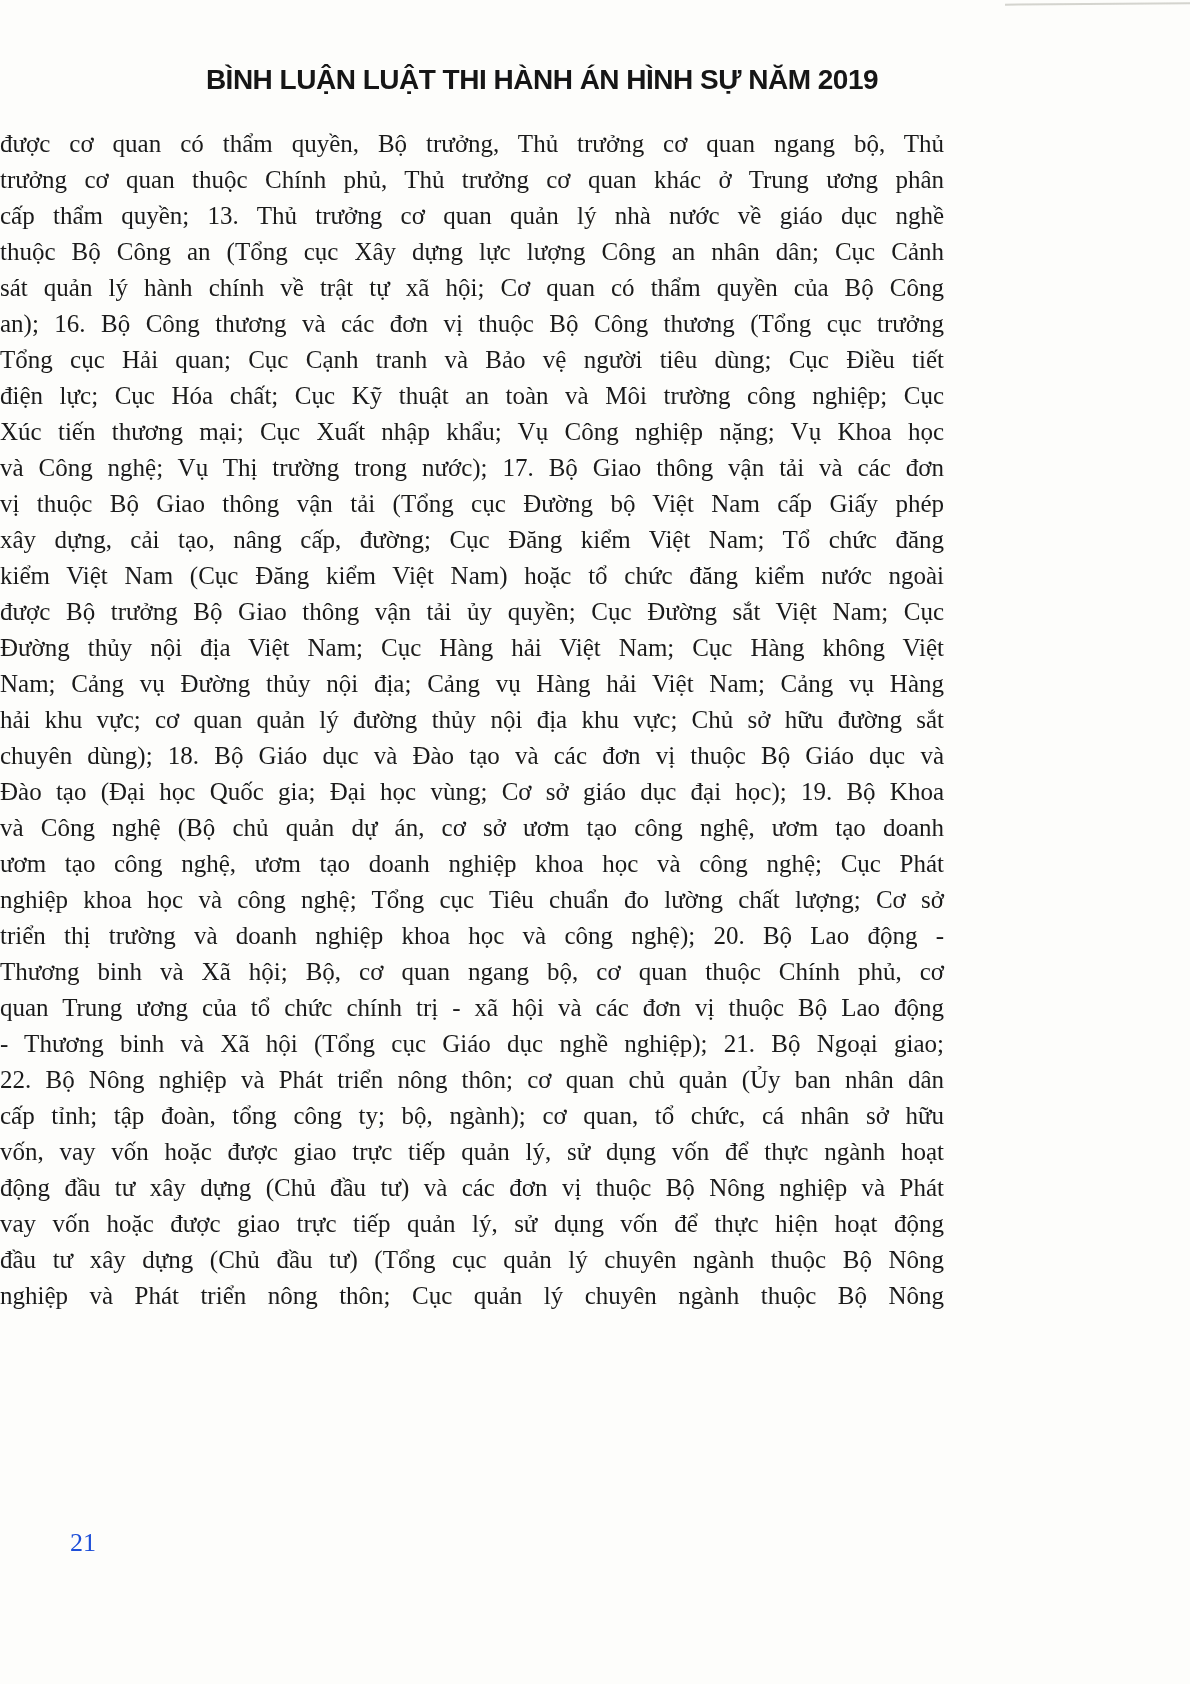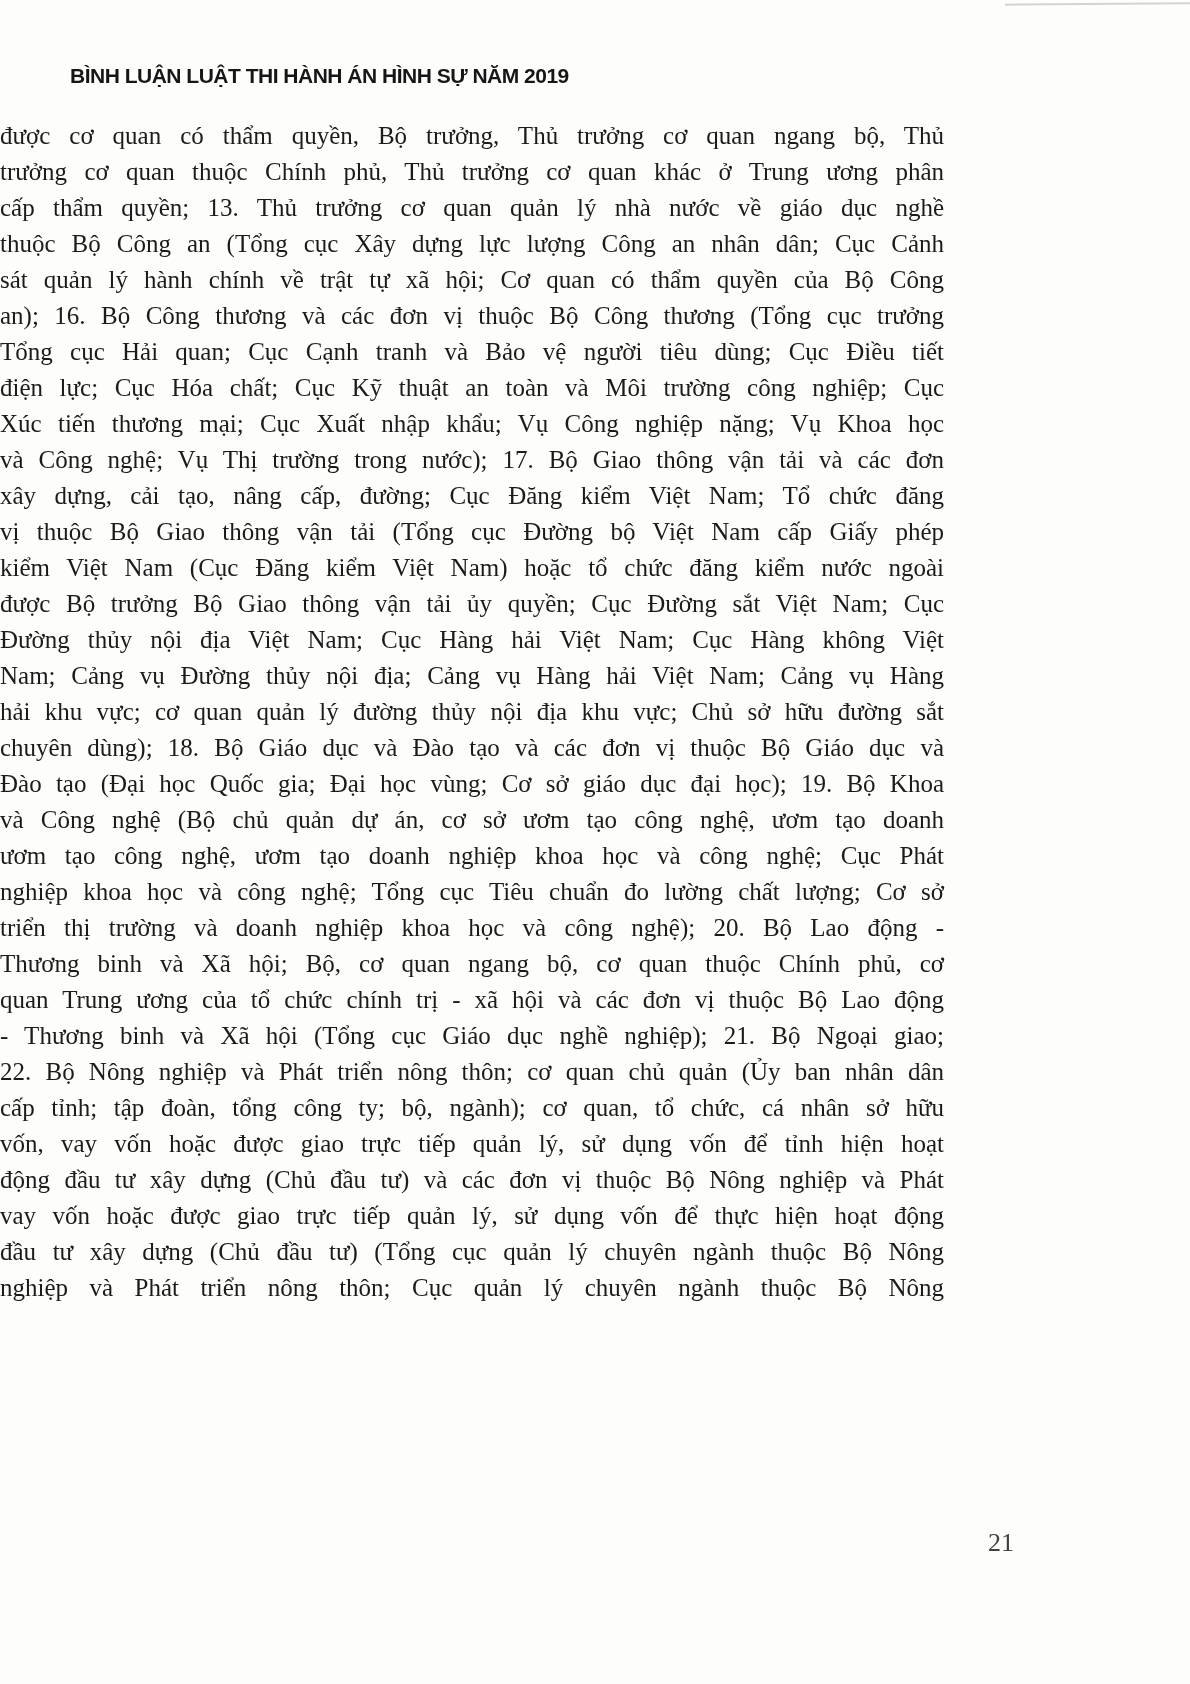--- a/index.html
+++ b/index.html
@@ -26,85 +26,85 @@
     background: #c9c9c3;
     transform: rotate(-0.4deg);
     opacity: 0.8;
   }
   .content {
     padding-top: 64px;
   }
   .title {
     width: 944px;
     margin: 0 0 30px 70px;
-    text-align: left;
+    text-align: center;
     font-family: "Liberation Sans", "DejaVu Sans", sans-serif;
     font-weight: bold;
-    font-size: 21px;
+    font-size: 28px;
     letter-spacing: -0.5px;
     color: #161616;
   }
   .body-text {
     width: 944px;
     font-size: 25px;
     line-height: 36px;
     color: #1b1b1b;
   }
   .line {
     text-align: justify;
     text-align-last: justify;
     white-space: normal;
   }
   .page-number {
     position: absolute;
     top: 1528px;
     left: 70px;
     width: 944px;
-    text-align: right;
+    text-align: left;
     font-size: 26px;
-    color: #404040;
+    color: #1d4ed8;
   }
 </style>
 </head>
 <body>
 
 <div class="page">
   <div class="scan-artifact"></div>
   <div class="content">
     <h1 class="title">BÌNH LUẬN LUẬT THI HÀNH ÁN HÌNH SỰ NĂM 2019</h1>
     <div class="body-text">
         <div class="line">được cơ quan có thẩm quyền, Bộ trưởng, Thủ trưởng cơ quan ngang bộ, Thủ</div>
         <div class="line">trưởng cơ quan thuộc Chính phủ, Thủ trưởng cơ quan khác ở Trung ương phân</div>
         <div class="line">cấp thẩm quyền; 13. Thủ trưởng cơ quan quản lý nhà nước về giáo dục nghề</div>
         <div class="line">thuộc Bộ Công an (Tổng cục Xây dựng lực lượng Công an nhân dân; Cục Cảnh</div>
         <div class="line">sát quản lý hành chính về trật tự xã hội; Cơ quan có thẩm quyền của Bộ Công</div>
         <div class="line">an); 16. Bộ Công thương và các đơn vị thuộc Bộ Công thương (Tổng cục trưởng</div>
         <div class="line">Tổng cục Hải quan; Cục Cạnh tranh và Bảo vệ người tiêu dùng; Cục Điều tiết</div>
         <div class="line">điện lực; Cục Hóa chất; Cục Kỹ thuật an toàn và Môi trường công nghiệp; Cục</div>
         <div class="line">Xúc tiến thương mại; Cục Xuất nhập khẩu; Vụ Công nghiệp nặng; Vụ Khoa học</div>
         <div class="line">và Công nghệ; Vụ Thị trường trong nước); 17. Bộ Giao thông vận tải và các đơn</div>
+        <div class="line">vị thuộc Bộ Giao thông vận tải (Tổng cục Đường bộ Việt Nam cấp Giấy phép</div>
         <div class="line">xây dựng, cải tạo, nâng cấp, đường; Cục Đăng kiểm Việt Nam; Tổ chức đăng</div>
-        <div class="line">vị thuộc Bộ Giao thông vận tải (Tổng cục Đường bộ Việt Nam cấp Giấy phép</div>
         <div class="line">kiểm Việt Nam (Cục Đăng kiểm Việt Nam) hoặc tổ chức đăng kiểm nước ngoài</div>
         <div class="line">được Bộ trưởng Bộ Giao thông vận tải ủy quyền; Cục Đường sắt Việt Nam; Cục</div>
         <div class="line">Đường thủy nội địa Việt Nam; Cục Hàng hải Việt Nam; Cục Hàng không Việt</div>
         <div class="line">Nam; Cảng vụ Đường thủy nội địa; Cảng vụ Hàng hải Việt Nam; Cảng vụ Hàng</div>
         <div class="line">hải khu vực; cơ quan quản lý đường thủy nội địa khu vực; Chủ sở hữu đường sắt</div>
         <div class="line">chuyên dùng); 18. Bộ Giáo dục và Đào tạo và các đơn vị thuộc Bộ Giáo dục và</div>
         <div class="line">Đào tạo (Đại học Quốc gia; Đại học vùng; Cơ sở giáo dục đại học); 19. Bộ Khoa</div>
         <div class="line">và Công nghệ (Bộ chủ quản dự án, cơ sở ươm tạo công nghệ, ươm tạo doanh</div>
         <div class="line">ươm tạo công nghệ, ươm tạo doanh nghiệp khoa học và công nghệ; Cục Phát</div>
         <div class="line">nghiệp khoa học và công nghệ; Tổng cục Tiêu chuẩn đo lường chất lượng; Cơ sở</div>
         <div class="line">triển thị trường và doanh nghiệp khoa học và công nghệ); 20. Bộ Lao động -</div>
         <div class="line">Thương binh và Xã hội; Bộ, cơ quan ngang bộ, cơ quan thuộc Chính phủ, cơ</div>
         <div class="line">quan Trung ương của tổ chức chính trị - xã hội và các đơn vị thuộc Bộ Lao động</div>
         <div class="line">- Thương binh và Xã hội (Tổng cục Giáo dục nghề nghiệp); 21. Bộ Ngoại giao;</div>
         <div class="line">22. Bộ Nông nghiệp và Phát triển nông thôn; cơ quan chủ quản (Ủy ban nhân dân</div>
         <div class="line">cấp tỉnh; tập đoàn, tổng công ty; bộ, ngành); cơ quan, tổ chức, cá nhân sở hữu</div>
-        <div class="line">vốn, vay vốn hoặc được giao trực tiếp quản lý, sử dụng vốn để tỉnh hiện hoạt</div>
+        <div class="line">vốn, vay vốn hoặc được giao trực tiếp quản lý, sử dụng vốn để thực ngành hoạt</div>
         <div class="line">động đầu tư xây dựng (Chủ đầu tư) và các đơn vị thuộc Bộ Nông nghiệp và Phát</div>
         <div class="line">vay vốn hoặc được giao trực tiếp quản lý, sử dụng vốn để thực hiện hoạt động</div>
         <div class="line">đầu tư xây dựng (Chủ đầu tư) (Tổng cục quản lý chuyên ngành thuộc Bộ Nông</div>
         <div class="line">nghiệp và Phát triển nông thôn; Cục quản lý chuyên ngành thuộc Bộ Nông</div>
       </div>
   </div>
   <div class="page-number">21</div>
 </div>
 
 </body></html>

